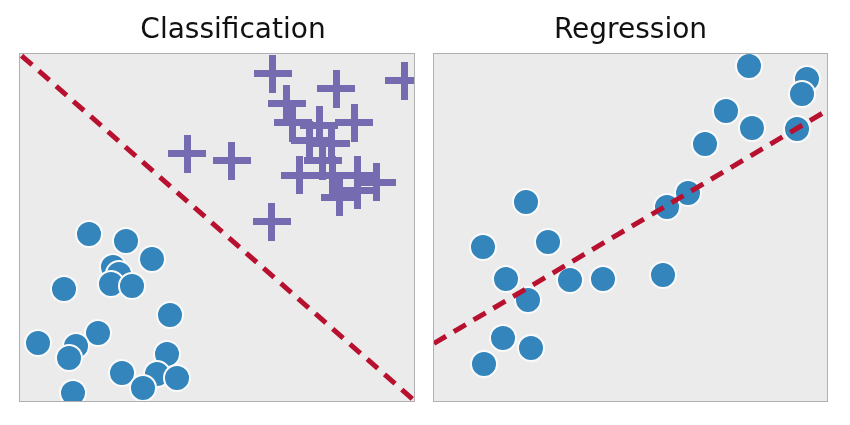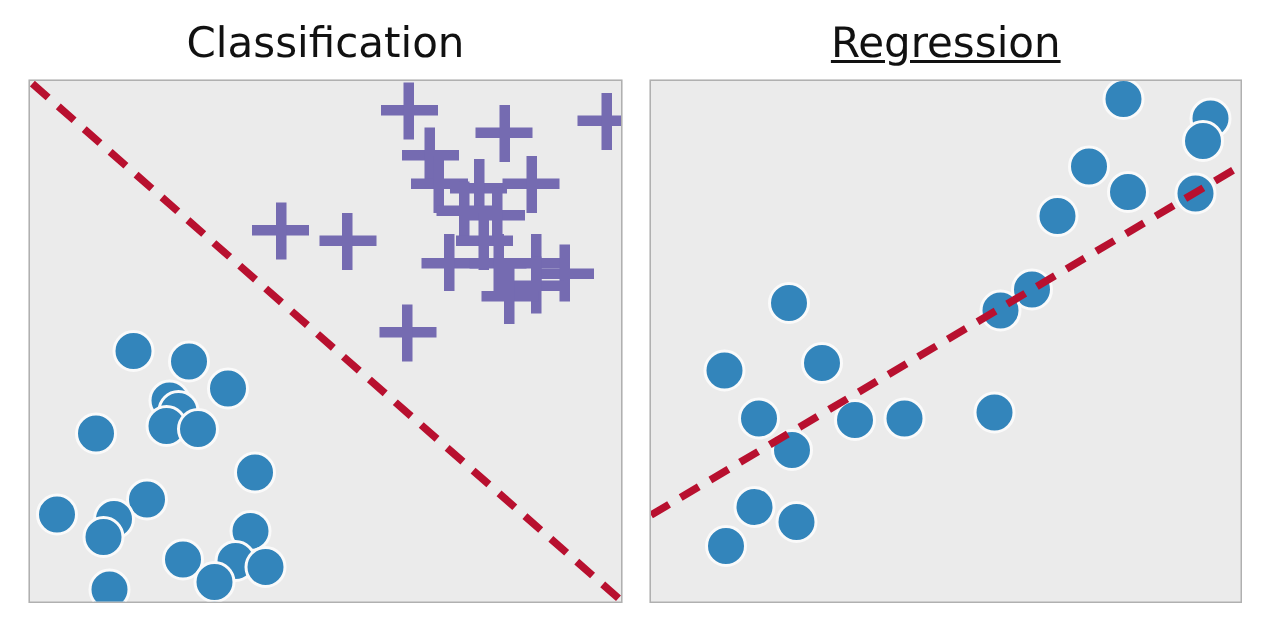--- a/index.html
+++ b/index.html
@@ -18,22 +18,22 @@
   .plot-title {
     position: absolute;
     top: 10px;
     height: 38px;
     line-height: 38px;
     text-align: center;
     font-size: 28px;
     color: #111111;
     white-space: nowrap;
   }
-  #title-0 { left: 19px;  width: 396px; }
-  #title-1 { left: 433px; width: 395px; text-decoration: underline; }
+  #title-0 { left: 35px;  width: 396px; }
+  #title-1 { left: 433px; width: 395px; }
   .panel {
     position: absolute;
     top: 53px;
     height: 349px;
     background: #ebebeb;
     border: 1.5px solid #b0b0b0;
     box-sizing: border-box;
     overflow: hidden;
   }
   #panel-0 { left: 19px;  width: 396px; }

